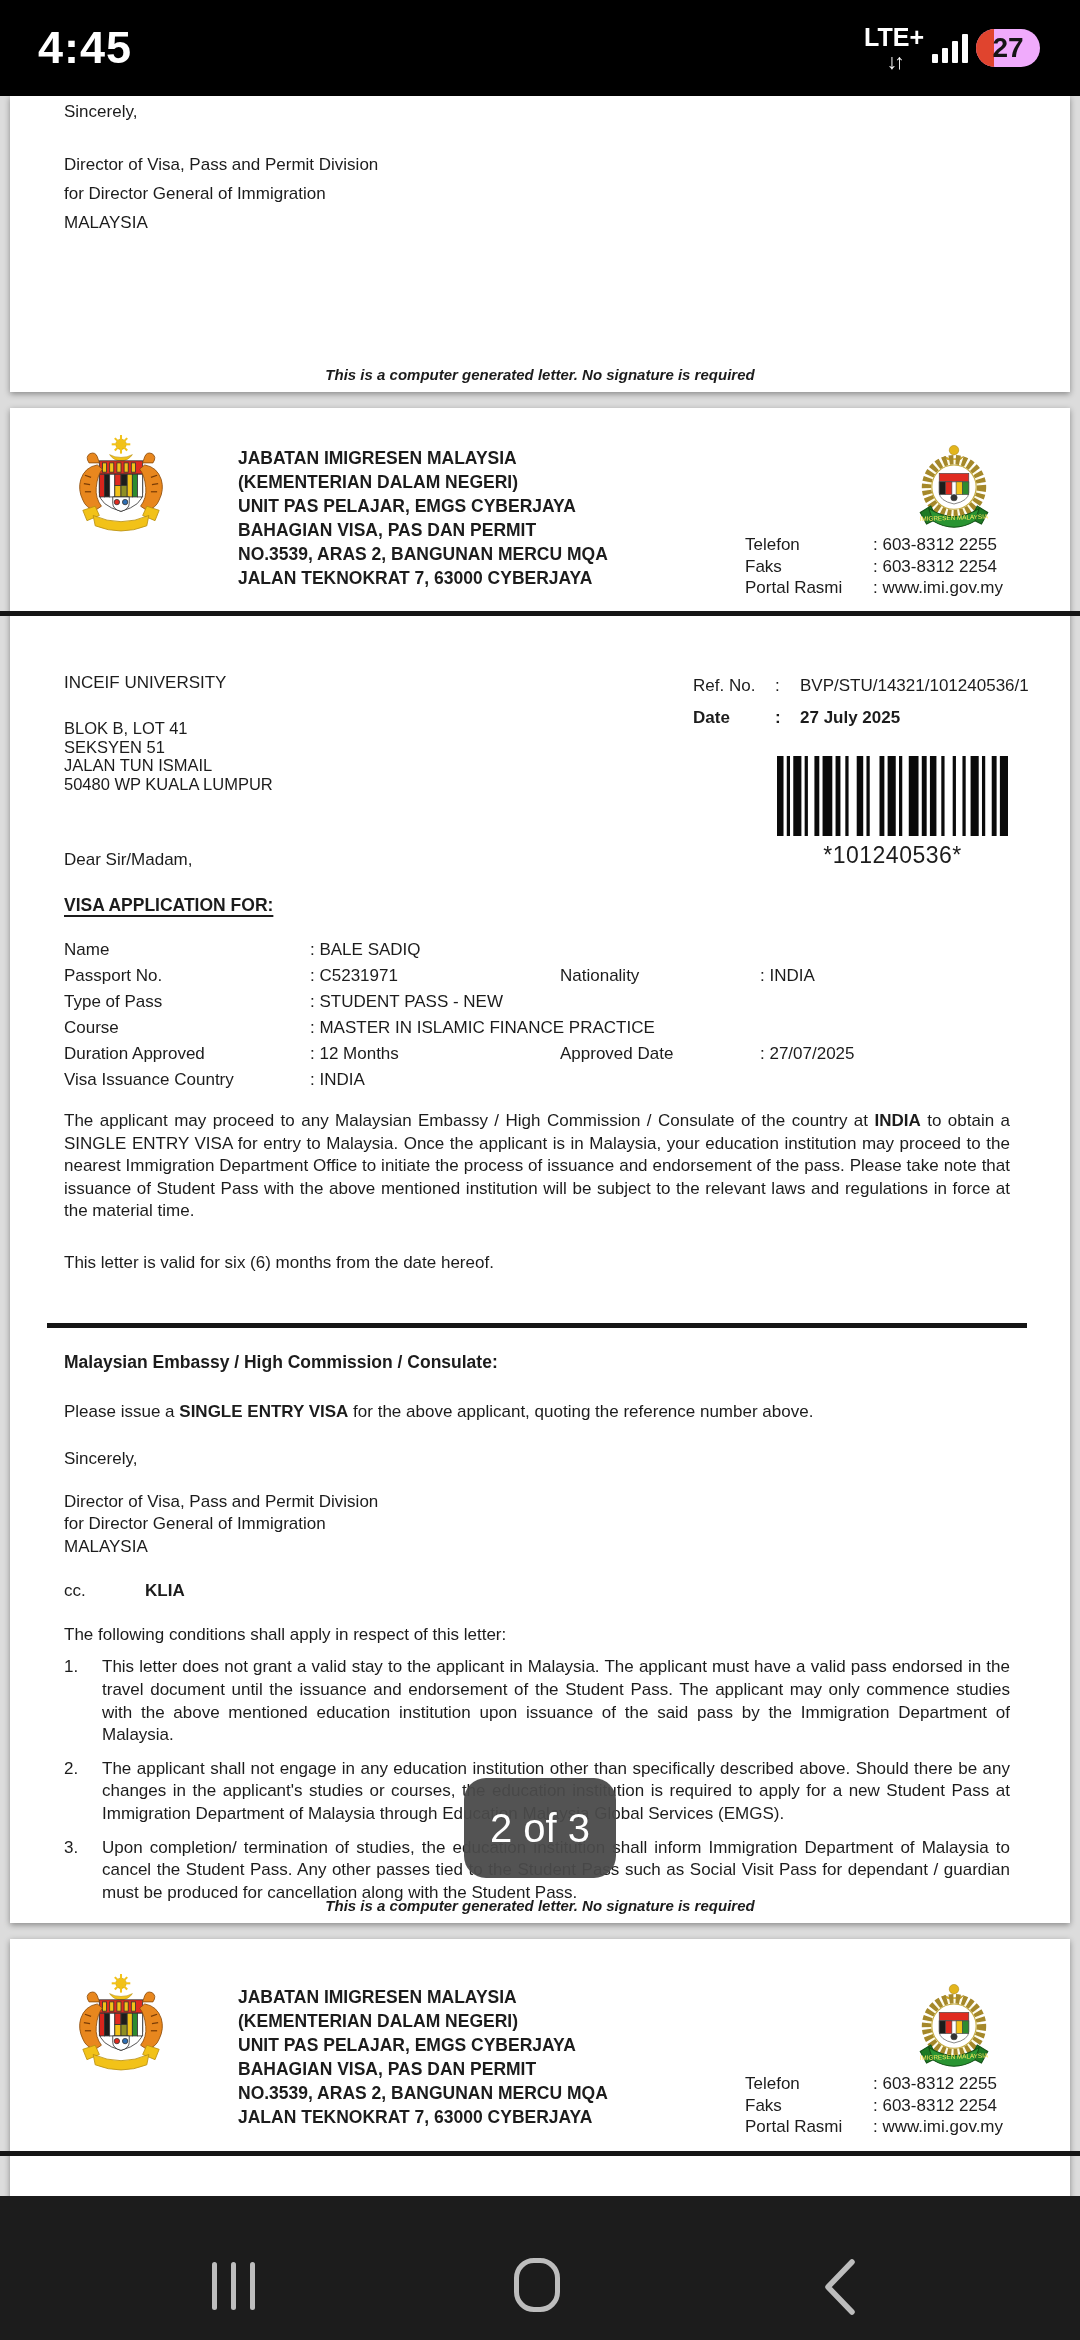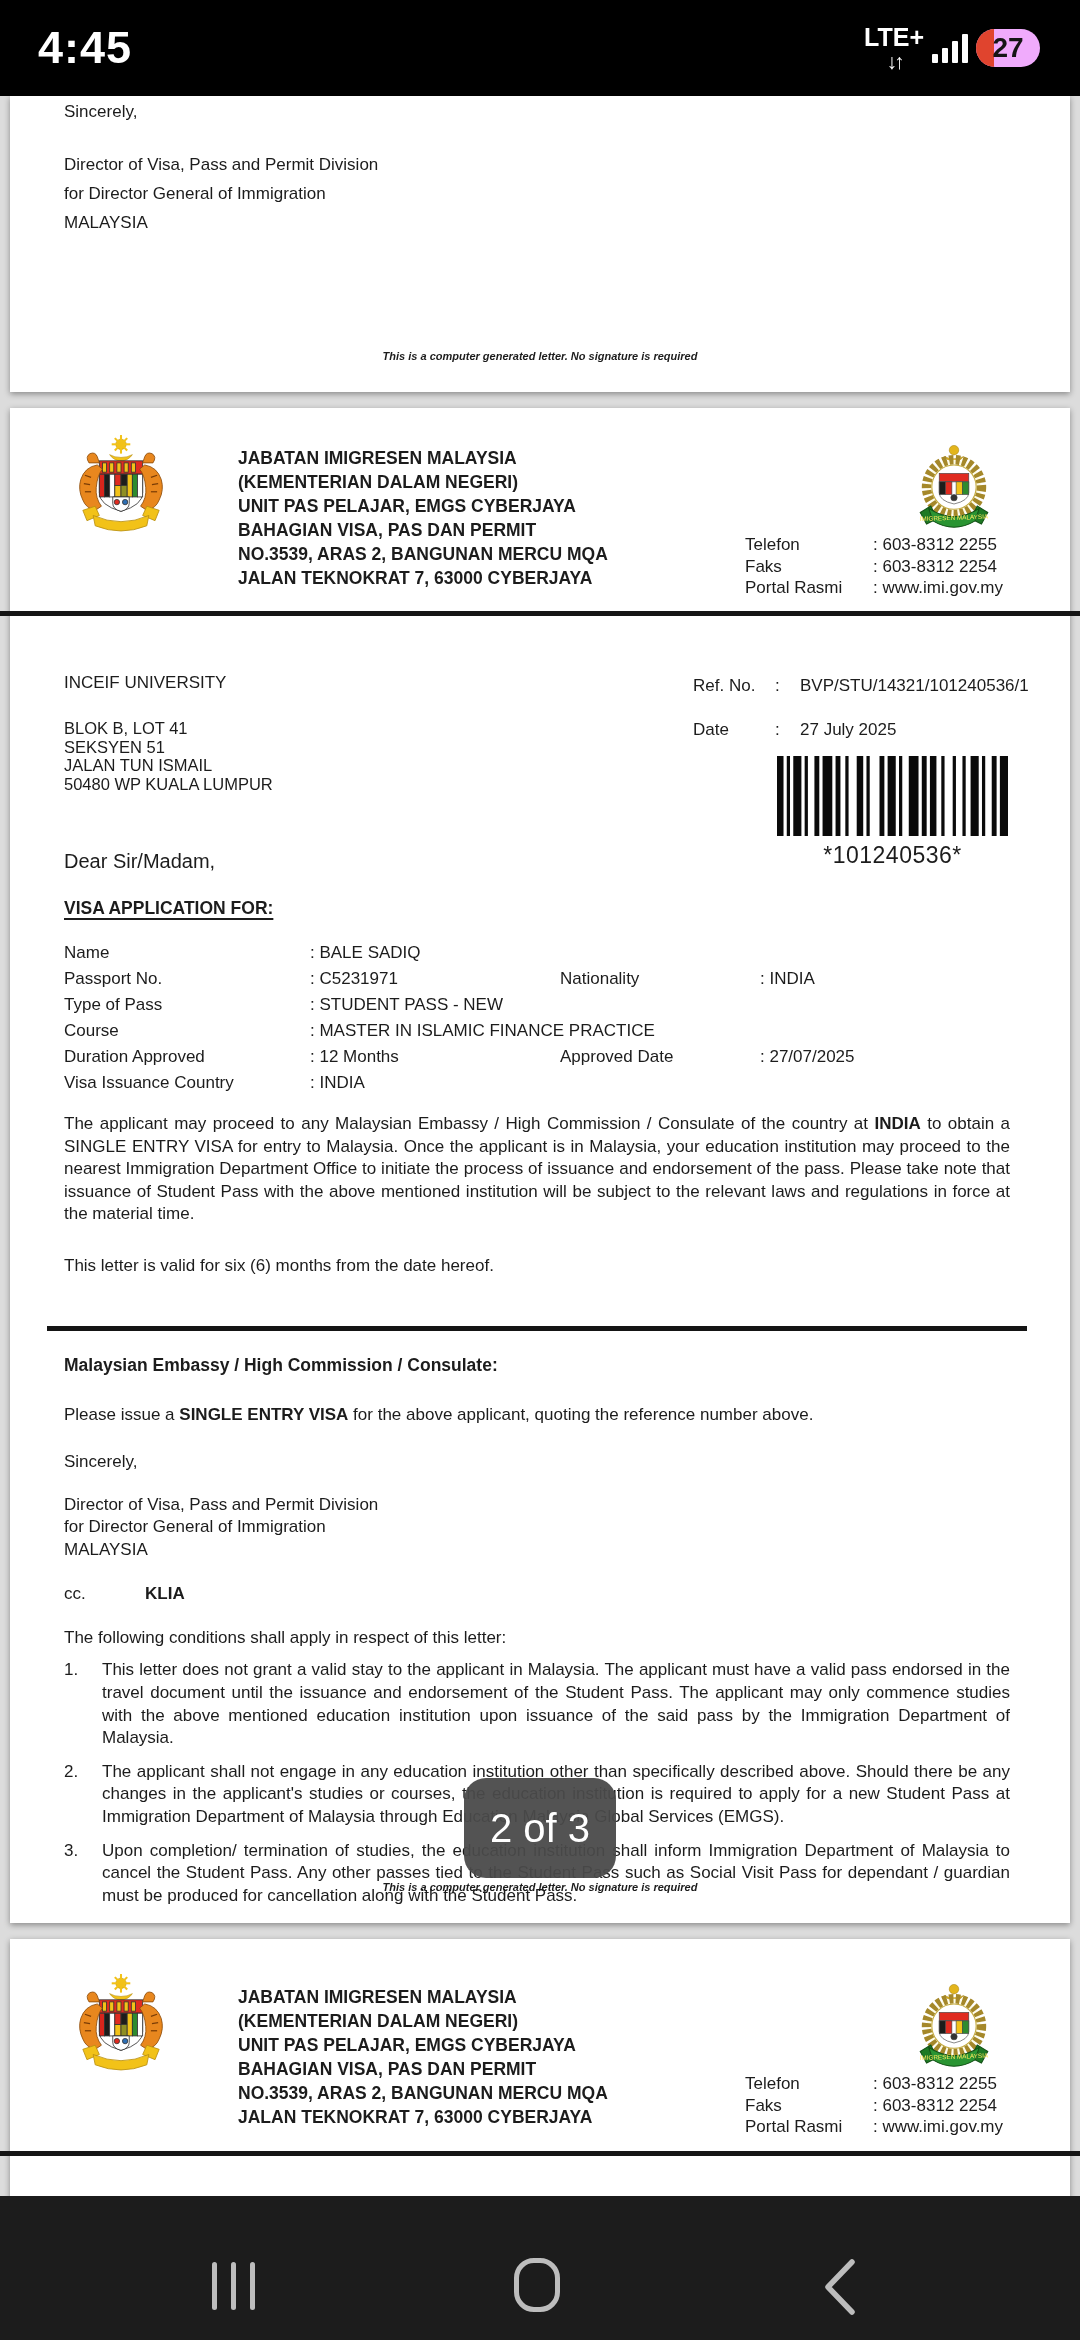--- a/index.html
+++ b/index.html
@@ -28,38 +28,38 @@
   .page{position:relative;background:#fff;box-shadow:0 2px 6px rgba(0,0,0,.38);}
   .page-1{height:296px;margin-bottom:16px;}
   .page-2{height:1515px;margin-bottom:16px;}
   .page-3{height:320px;}
   .bold{font-weight:bold;}
 
   
   .p1-inner{padding:6px 60px 0 54px;}
   .closing{margin:0;font-size:17px;}
   .sigblock{margin-top:28px;font-size:17px;line-height:29px;}
-  .footnote{position:absolute;bottom:30px;left:0;right:0;text-align:center;
-            font-style:italic;font-weight:bold;font-size:11px;}
+  .footnote{position:absolute;bottom:9px;left:0;right:0;text-align:center;
+            font-style:italic;font-weight:bold;font-size:15px;}
 
   
   .hdr{position:relative;height:203px;}
   .arms{position:absolute;left:62px;top:26px;}
   .dept{position:absolute;left:228px;top:38px;font-weight:bold;font-size:17.5px;line-height:24px;white-space:nowrap;}
   .imlogo{position:absolute;left:906px;top:34px;}
   .contact{position:absolute;left:735px;top:126px;font-size:17px;line-height:21.5px;}
   .contact .crow{display:flex;}
   .contact .clabel{width:128px;}
   .rule{height:5px;background:#151515;margin:0 -17px;}
 
   
   .body{padding:0 60px 0 54px;}
   .inceif{margin-top:57px;font-size:17px;}
   .addr{margin-top:26px;font-size:16.5px;line-height:18.5px;}
-  .dear{margin-top:57px;font-size:20px;}
+  .dear{margin-top:57px;font-size:17px;}
   .subject{margin-top:25px;font-weight:bold;font-size:17.5px;text-decoration:underline;
            text-decoration-thickness:2px;text-underline-offset:4px;}
   .details{margin-top:21px;}
   .drow{display:grid;grid-template-columns:246px 250px 200px auto;height:26px;
         align-items:center;font-weight:normal;font-size:17px;}
   .para{margin:17px 0 0 0;text-align:justify;line-height:22.6px;font-size:17px;}
   .validity{margin-top:30px;font-size:17px;}
   .rule-mid{margin-top:50px;}
   .embassy{margin-top:24px;font-weight:bold;font-size:17.5px;}
   .issue{margin-top:29px;font-size:17px;}
@@ -70,21 +70,21 @@
   .cond-intro{margin-top:24px;font-size:17px;}
   .cond{display:flex;margin-top:11px;}
   .cond .num{width:38px;flex:none;font-size:17px;line-height:22.6px;}
   .cond .ctext{flex:1;text-align:justify;font-size:17px;line-height:22.6px;}
 
   
   .refrow{position:absolute;left:683px;display:flex;font-size:17px;white-space:nowrap;}
   .refrow .rlabel{width:82px;}
   .refrow .rsep{width:25px;}
   .ref-no{top:268px;}
-  .ref-date{top:312px;}
+  .ref-date{top:300px;font-weight:bold;}
   .barcode-wrap{position:absolute;left:767px;top:348px;width:231px;text-align:center;}
   .barcode-text{font-size:23px;margin-top:2px;letter-spacing:0.5px;}
 
   
   .indicator{position:absolute;left:464px;top:1778px;width:152px;height:100px;
              background:rgba(74,74,74,.95);border-radius:22px;color:#fff;z-index:30;
              display:flex;align-items:center;justify-content:center;font-size:40px;}
 
   
   .nav{position:absolute;left:0;right:0;bottom:0;height:144px;background:#1c1c1c;z-index:40;}

